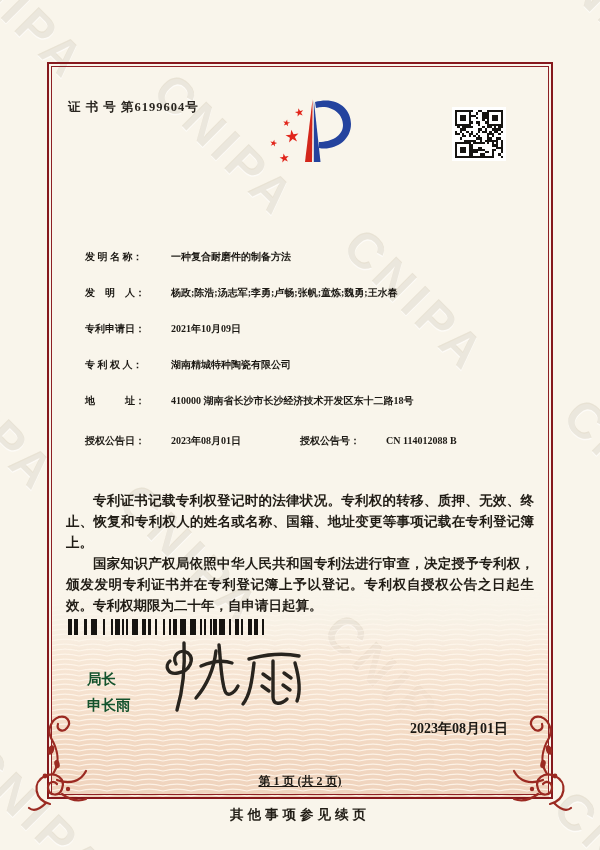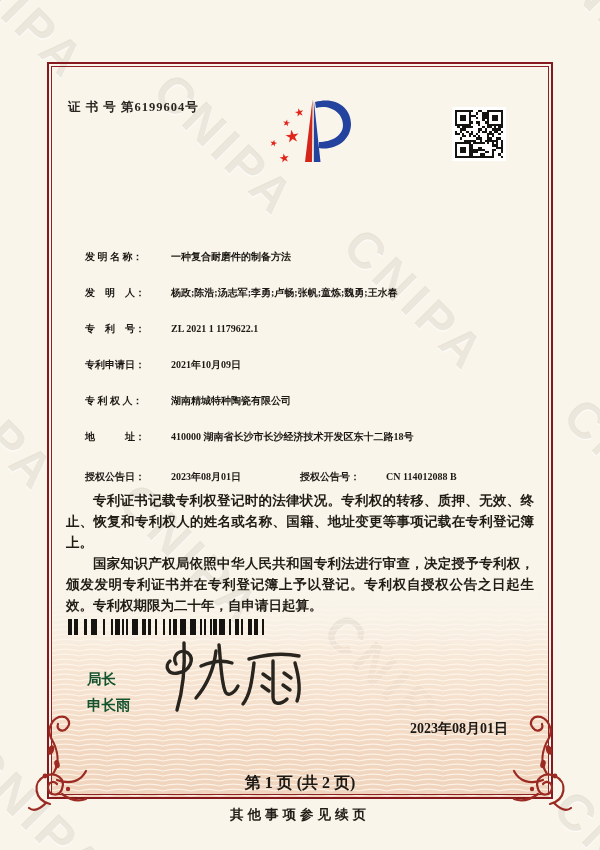--- a/index.html
+++ b/index.html
@@ -60,21 +60,21 @@
   .barcode{position:absolute; left:68px; top:619px; width:196px; height:16px;
     display:flex; z-index:5;}
   .barcode i{display:block; height:100%;}
   
   .sigblock{position:absolute; left:87px; top:666px; z-index:5; font-size:14.5px;
     font-weight:700; line-height:26px; color:#14532d;}
   .sigsvg{position:absolute; left:148px; top:636px; z-index:5;}
   .issuedate{position:absolute; left:410px; top:720px; z-index:5; font-size:14px; font-weight:600;}
   
   .pagenum{position:absolute; left:0; right:0; top:773px; text-align:center;
-    font-size:16px; font-weight:600; z-index:5;}
+    font-size:12px; font-weight:600; z-index:5;text-decoration:underline;}
   .contnote{position:absolute; left:0; right:0; top:806px; text-align:center;
     font-size:13.5px; font-weight:700; letter-spacing:4px; z-index:5; color:#211d16;}
 </style>
 </head>
 <body>
 
 <div class="page">
 
   <div>
     <div class="wm" style="left:15px;top:8px">CNIPA</div>
@@ -634,23 +634,20 @@
 
 
   <div class="fields">
     <div class="frow">
       <span class="flabel">发 明 名 称：</span><span class="fvalue">一种复合耐磨件的制备方法</span>
     </div>
     <div class="frow">
       <span class="flabel">发　明　人：</span><span class="fvalue">杨政;陈浩;汤志军;李勇;卢畅;张帆;童炼;魏勇;王水春</span>
     </div>
     <div class="frow">
-      <span class="flabel">专　利　号：</span><span class="fvalue">ZL 2021 1 1179622.1</span>
-    </div>
-    <div class="frow">
       <span class="flabel">专利申请日：</span><span class="fvalue">2021年10月09日</span>
     </div>
     <div class="frow">
       <span class="flabel">专 利 权 人：</span><span class="fvalue">湖南精城特种陶瓷有限公司</span>
     </div>
     <div class="frow tight">
       <span class="flabel">地　　　址：</span><span class="fvalue">410000 湖南省长沙市长沙经济技术开发区东十二路18号</span>
     </div>
     <div class="frow">
       <span class="flabel">授权公告日：</span><span class="fvalue-s">2023年08月01日</span><span class="flabel">授权公告号：</span><span class="fvalue-s">CN 114012088 B</span>

